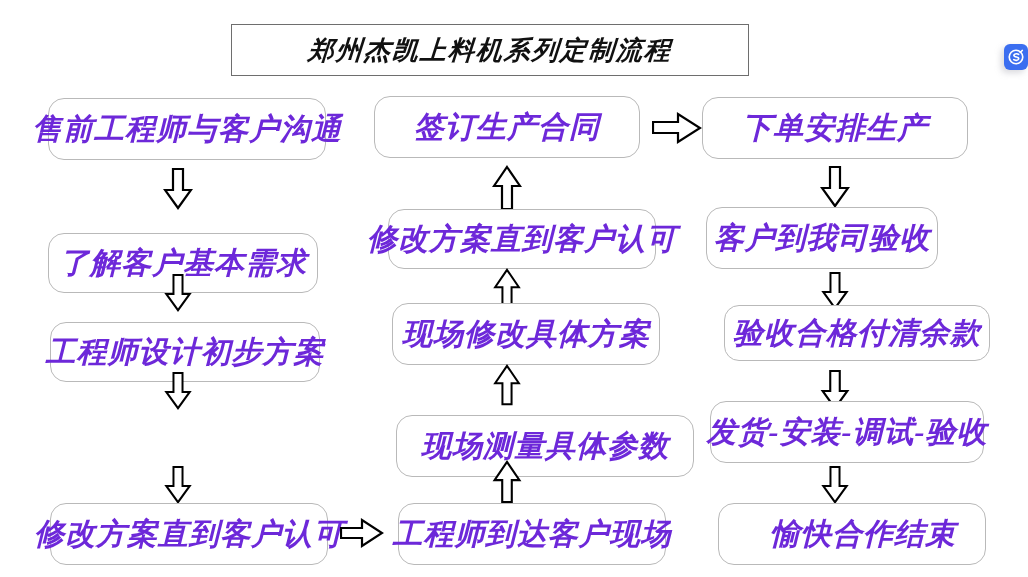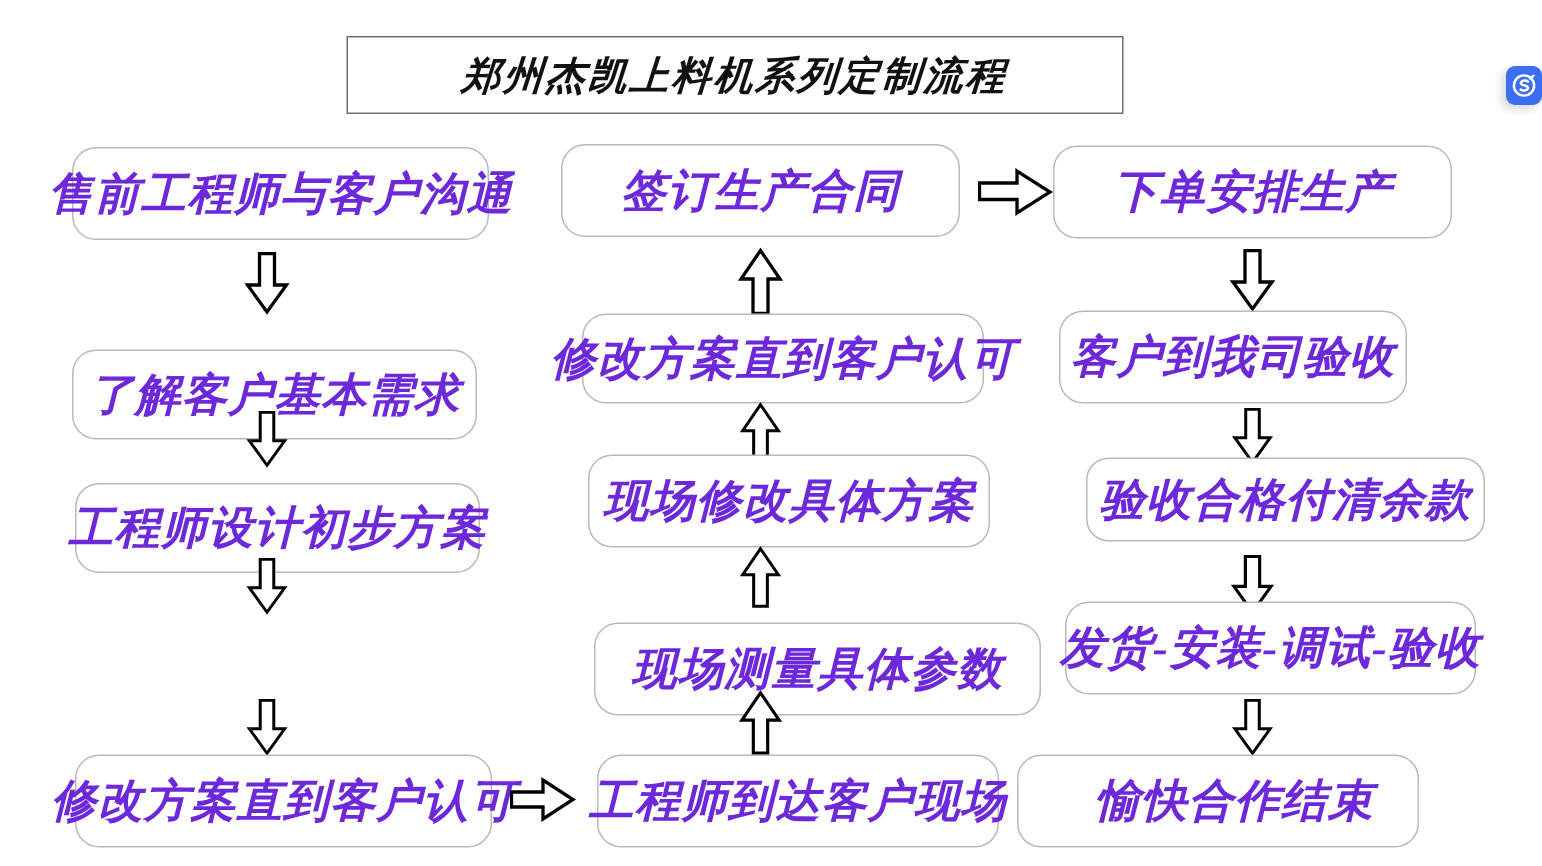--- a/index.html
+++ b/index.html
@@ -233,21 +233,21 @@
   <div class="node" style="left:710px; top:401px; width:274px; height:62px;">
     <span class="node-label">发货-安装-调试-验收</span>
   </div>
 
   <div class="arrow" style="left:820px; top:466px;">
     <svg width="30" height="38" viewBox="0 0 30 42">
       <path d="M10,1 L20,1 L20,22 L28,22 L15,40 L2,22 L10,22 Z"></path>
     </svg>
   </div>
 
-  <div class="node" style="left:678px; top:503px; width:268px; height:62px;padding-left:22px;">
+  <div class="node" style="left:718px; top:503px; width:268px; height:62px;padding-left:22px;">
     <span class="node-label">愉快合作结束</span>
   </div>
 
   <div class="watermark">
     <svg width="18" height="18" viewBox="0 0 24 24">
       <circle cx="12" cy="12" r="9" fill="none" stroke="#ffffff" stroke-width="2.2"></circle>
       <path d="M15.5,8.5 C14.2,7.3 10.4,7.2 9.4,9.2 C8.6,11.0 11.0,11.6 12.6,12.0 C14.4,12.5 16.2,13.2 15.3,15.0 C14.4,16.8 10.6,16.8 9.0,15.6" fill="none" stroke="#ffffff" stroke-width="2.2" stroke-linecap="round"></path>
       <path d="M17.5,6.0 L20.5,3.2" fill="none" stroke="#ffffff" stroke-width="2.0" stroke-linecap="round"></path>
     </svg>
   </div>

